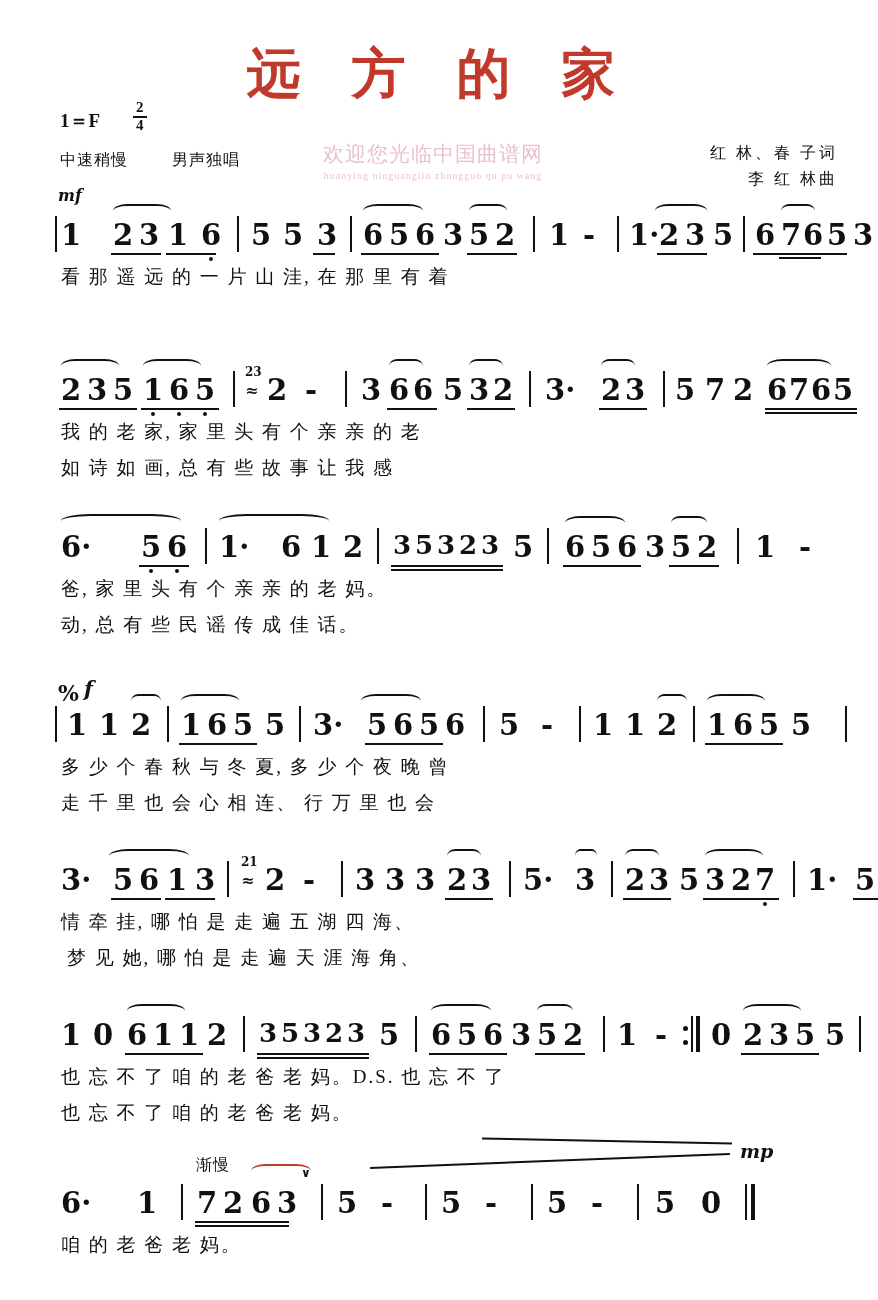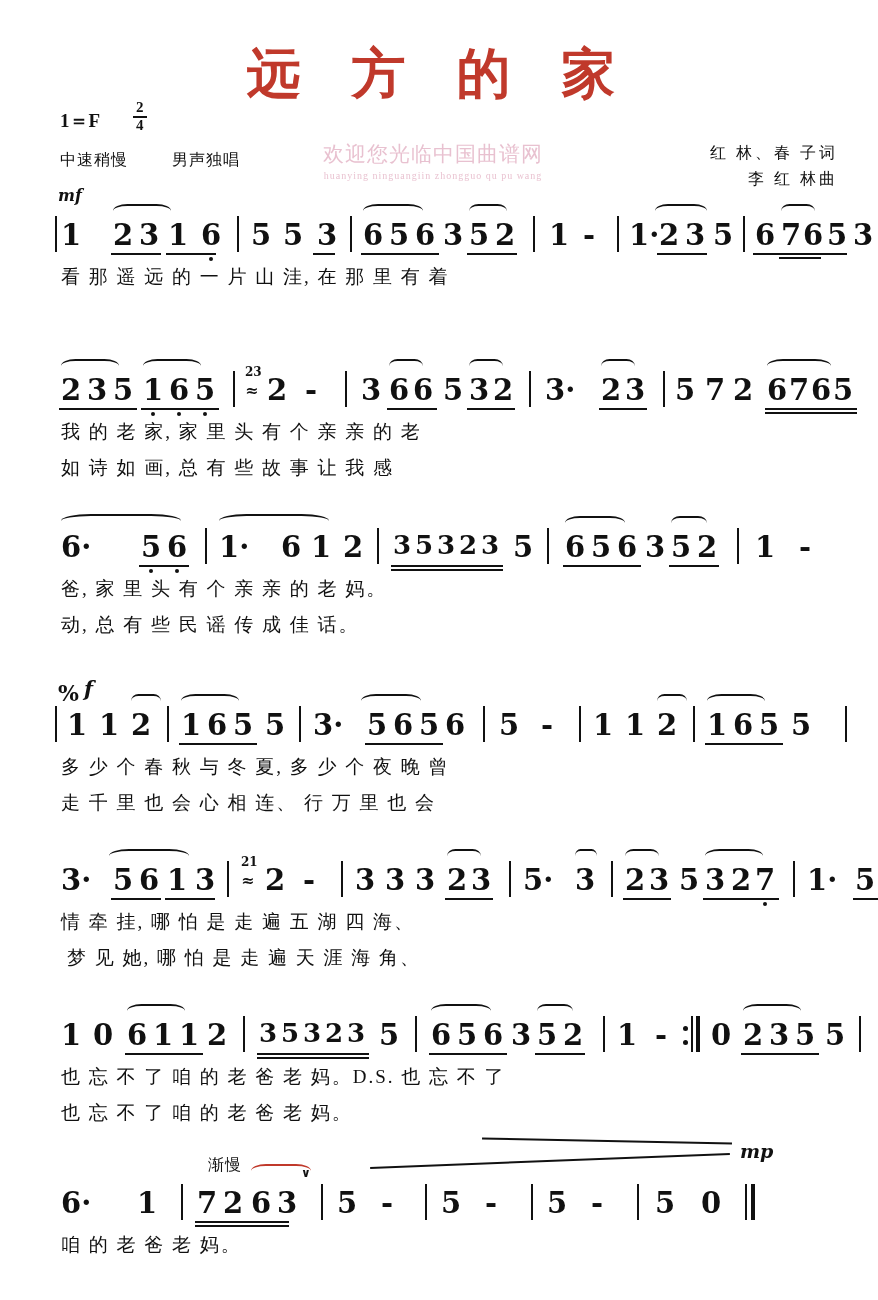--- a/index.html
+++ b/index.html
@@ -415,21 +415,21 @@
       <div class="bar" style="left:804px;"></div>
     </div>
     <div class="lyricline">
       <span class="ly" style="left:6px;">也   忘 不 了  咱   的   老 爸 老        妈。D.S.  也 忘 不 了</span>
     </div>
     <div class="lyricline">
       <span class="ly" style="left:6px;">也   忘 不 了  咱   的   老 爸 老        妈。</span>
     </div>
   </div>
 
-  <div class="tempomark" style="left:196px;top:1155px;margin-left:12px;">渐慢</div>
+  <div class="tempomark" style="left:196px;top:1155px;">渐慢</div>
   <div class="dyn" style="left:740px;top:1140px;font-size:19px;">mp</div>
 
   <div class="long" style="left:370px;top:1160px;width:360px;transform:rotate(-2.2deg);"></div>
   <div class="long" style="left:482px;top:1140px;width:250px;transform:rotate(1.2deg);"></div>
 
   <div class="system" style="top:1178px;">
     <div class="noteline">
       <span class="n" style="left:6px;">6·</span>
       <span class="n" style="left:82px;">1</span>
       <div class="bar" style="left:126px;"></div>

